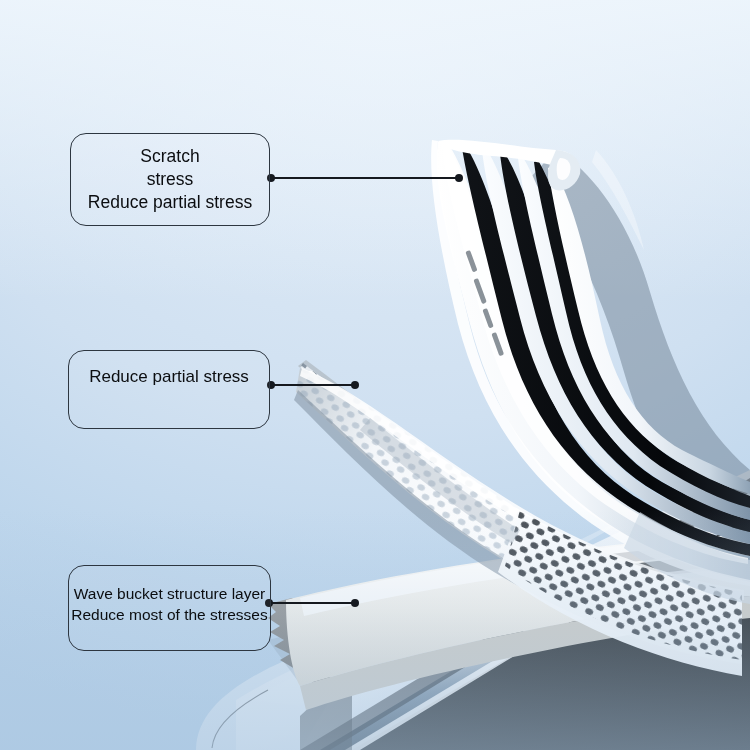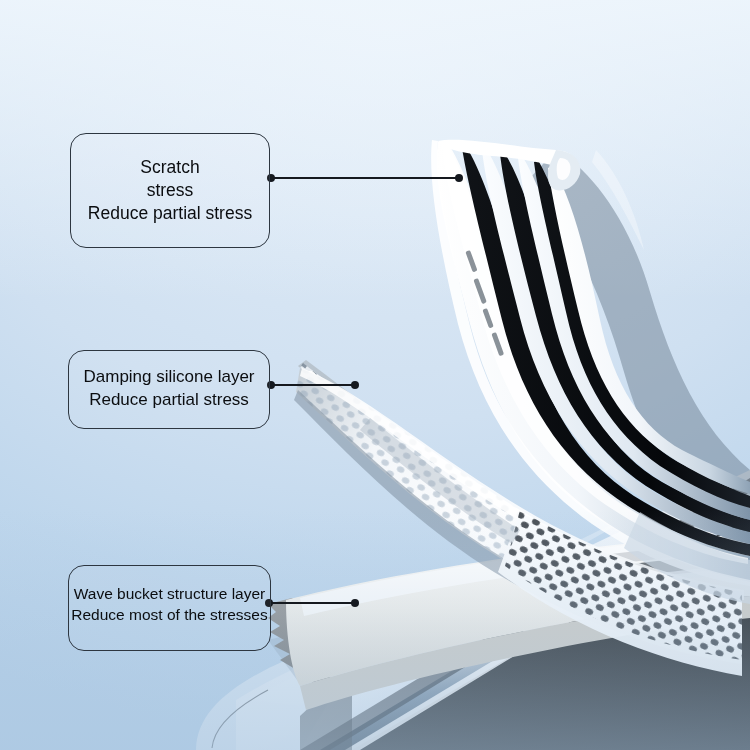--- a/index.html
+++ b/index.html
@@ -44,21 +44,21 @@
     border:1.4px solid #2d3640;
     border-radius:16px;
     background:rgba(255,255,255,0.045);
     display:flex; flex-direction:column;
     align-items:center; justify-content:center;
     color:#0b0d10;
     text-align:center;
   }
   .callout .line { white-space:nowrap; }
 
-  #callout-1 { left:70px;  top:133px; width:200px; height:115px; }
+  #callout-1 { left:70px;  top:133px; width:200px; height:93px; }
   #callout-1 .line { font-size:17.5px; line-height:23px; }
 
   #callout-2 { left:68px;  top:350px; width:202px; height:79px;
                justify-content:flex-start; padding-top:14px; }
   #callout-2 .line { font-size:17px; line-height:23px; }
 
   #callout-3 { left:68px;  top:565px; width:203px; height:86px;
                justify-content:flex-start; padding-top:17px; }
   #callout-3 .line { font-size:15.5px; line-height:21px; }
 
@@ -326,21 +326,20 @@
   <div class="conn" id="conn-2"></div>
   <div class="conn" id="conn-3"></div>
 
   <div class="callout" id="callout-1">
     <span class="line">Scratch</span>
     <span class="line">stress</span>
     <span class="line">Reduce partial stress</span>
   </div>
 
   <div class="callout" id="callout-2">
-    <span class="line">Damping silicone layer</span>
     <span class="line">Reduce partial stress</span>
   </div>
 
   <div class="callout" id="callout-3">
     <span class="line">Wave bucket structure layer</span>
     <span class="line">Reduce most of the stresses</span>
   </div>
 
 </div>
 

